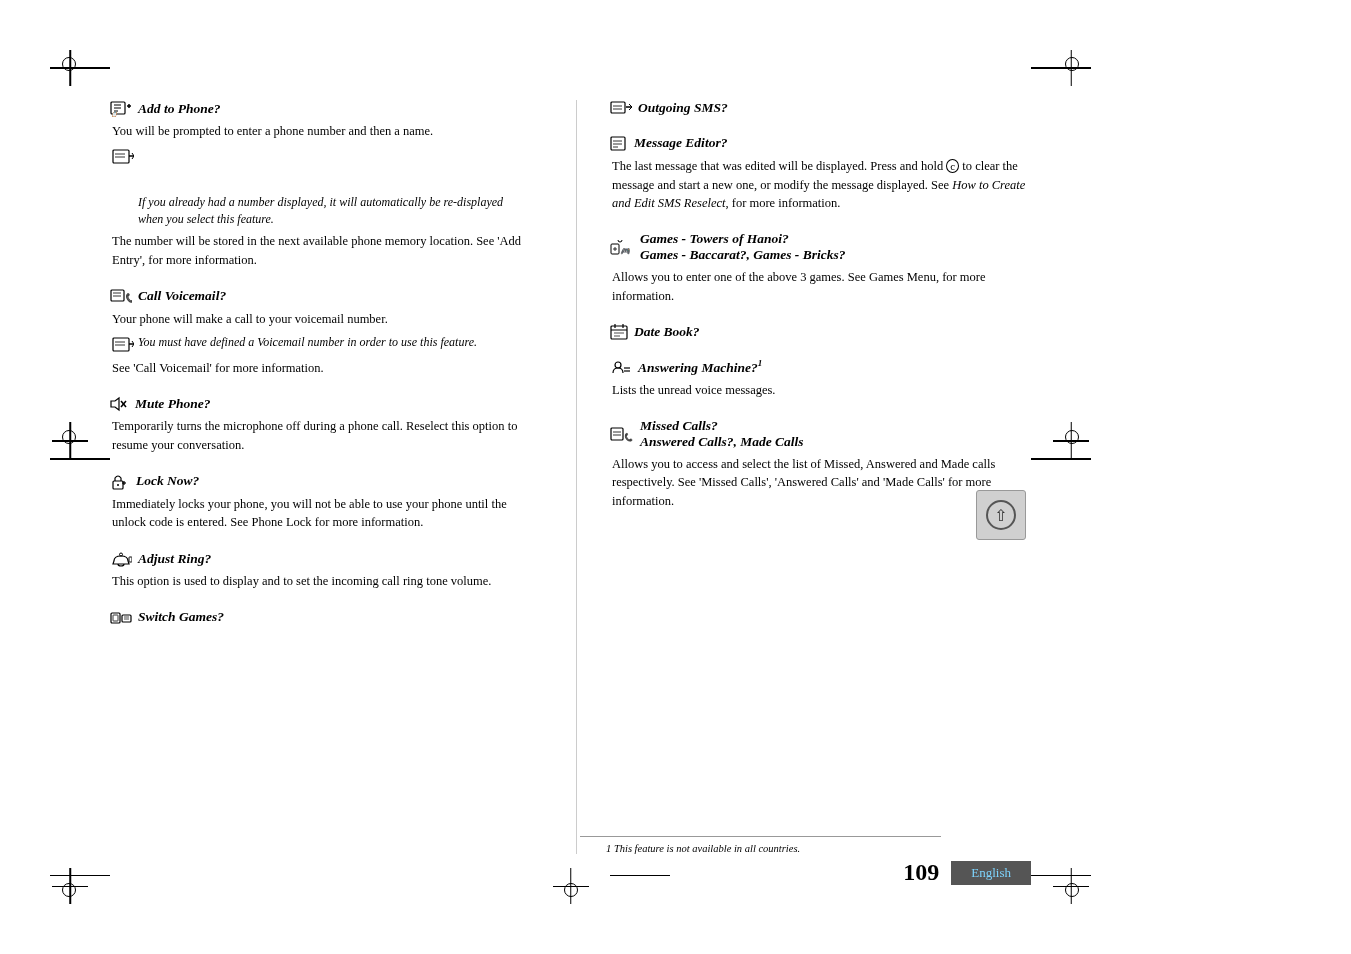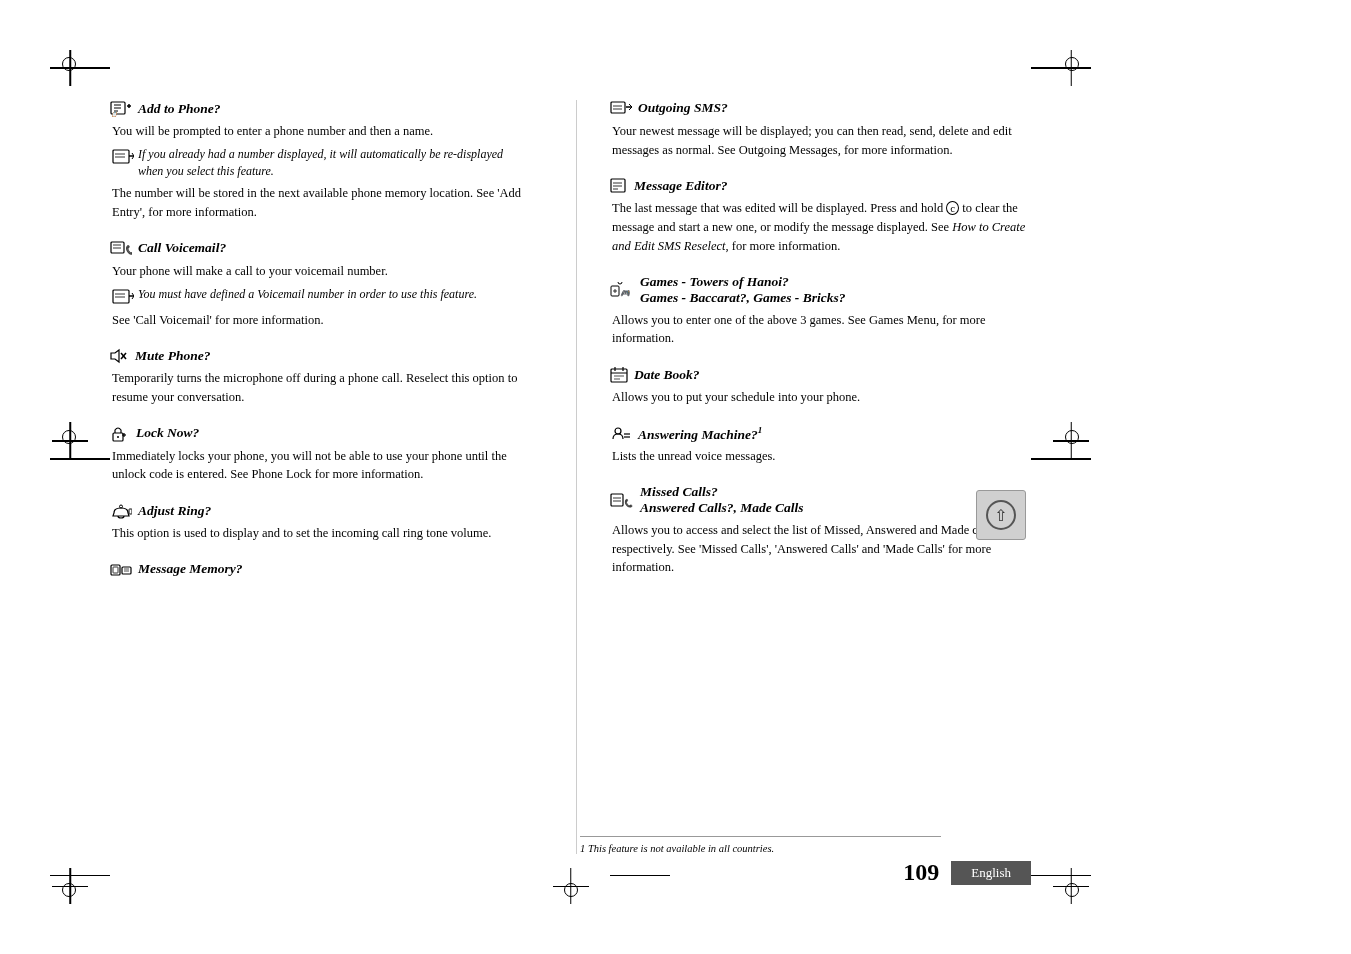--- a/index.html
+++ b/index.html
@@ -112,41 +112,42 @@
       bottom: 100px;
       left: 580px;
       right: 200px;
       border-top: 1px solid #999;
       padding-top: 6px;
     }
 
     .footnote-text {
       font-size: 10.5px;
       font-style: italic;
+      margin-left: 26px;
     }
 
     
     .page-footer {
       position: absolute;
       bottom: 68px;
       right: 110px;
       display: flex;
       align-items: center;
       gap: 0;
     }
 
     .page-number {
       font-size: 24px;
       font-weight: bold;
       margin-right: 12px;
     }
 
     .language-badge {
       background: #555;
-      color: #ffffff;
+      color: #7dd3fc;
       padding: 4px 20px;
       font-size: 13px;
       font-weight: normal;
     }
 
     
     .hline-tl {
       position: absolute;
       top: 67px;
       left: 50px;
@@ -272,21 +273,21 @@
           <div class="note-block">
             <span class="note-icon">
               <svg width="22" height="18" viewBox="0 0 22 18" style="vertical-align:middle;">
                 <rect x="1" y="2" width="16" height="13" rx="1" fill="none" stroke="#000" stroke-width="1.2"></rect>
                 <line x1="3" y1="6" x2="13" y2="6" stroke="#000" stroke-width="0.8"></line>
                 <line x1="3" y1="9" x2="13" y2="9" stroke="#000" stroke-width="0.8"></line>
                 <path d="M17 8 L22 8" stroke="#000" stroke-width="1.5"></path>
                 <path d="M20 5 L22 8 L20 11" fill="none" stroke="#000" stroke-width="1"></path>
               </svg>
             </span>
-            <span style="font-style:italic;">If you already had a number displayed, it will automatically be re-displayed when you select this feature.</span>
+            <span style="font-style:italic;margin-top:48px;">If you already had a number displayed, it will automatically be re-displayed when you select this feature.</span>
           </div>
           <p>The number will be stored in the next available phone memory location. See 'Add Entry', for more information.</p>
         </div>
       </div>
 
       <div class="section">
         <div class="section-title">
           <span>
             <svg width="22" height="16" viewBox="0 0 22 16" style="vertical-align:middle;margin-right:2px;">
               <rect x="1" y="1" width="13" height="11" rx="1" fill="none" stroke="#000" stroke-width="1.2"></rect>
@@ -370,43 +371,40 @@
         <div class="section-title">
           <span>
             <svg width="22" height="16" viewBox="0 0 22 16" style="vertical-align:middle;margin-right:2px;">
               <rect x="1" y="3" width="9" height="10" rx="1" fill="none" stroke="#000" stroke-width="1.2"></rect>
               <rect x="3" y="5" width="5" height="6" rx="0.5" fill="none" stroke="#000" stroke-width="0.8"></rect>
               <rect x="12" y="5" width="9" height="7" rx="1" fill="none" stroke="#000" stroke-width="1.2"></rect>
               <line x1="14" y1="7" x2="19" y2="7" stroke="#000" stroke-width="0.7"></line>
               <line x1="14" y1="9" x2="19" y2="9" stroke="#000" stroke-width="0.7"></line>
             </svg>
           </span>
-          <em>Message Memory?</em>
+          <em>Switch Games?</em>
         </div>
       </div>
 
     </div>
 
     <div class="right-col">
 
       <div class="section">
         <div class="section-title">
           <span>
             <svg width="22" height="16" viewBox="0 0 22 16" style="vertical-align:middle;margin-right:2px;">
               <rect x="1" y="1" width="14" height="11" rx="1" fill="none" stroke="#000" stroke-width="1.2"></rect>
               <line x1="3" y1="5" x2="12" y2="5" stroke="#000" stroke-width="0.8"></line>
               <line x1="3" y1="8" x2="12" y2="8" stroke="#000" stroke-width="0.8"></line>
               <path d="M16 6 L22 6" stroke="#000" stroke-width="1.5"></path>
               <path d="M19 3 L22 6 L19 9" fill="none" stroke="#000" stroke-width="1"></path>
             </svg>
           </span>
           <em>Outgoing SMS?</em>
-        </div>
-        <div class="section-body">
-          <p>Your newest message will be displayed; you can then read, send, delete and edit messages as normal. See Outgoing Messages, for more information.</p>
         </div>
       </div>
 
       <div class="section">
         <div class="section-title">
           <span>
             <svg width="18" height="16" viewBox="0 0 18 16" style="vertical-align:middle;margin-right:2px;">
               <rect x="1" y="1" width="14" height="13" rx="1" fill="none" stroke="#000" stroke-width="1.2"></rect>
               <line x1="3" y1="5" x2="12" y2="5" stroke="#000" stroke-width="0.8"></line>
               <line x1="3" y1="8" x2="12" y2="8" stroke="#000" stroke-width="0.8"></line>
@@ -445,23 +443,20 @@
               <rect x="1" y="2" width="16" height="13" rx="1" fill="none" stroke="#000" stroke-width="1.2"></rect>
               <line x1="1" y1="6" x2="17" y2="6" stroke="#000" stroke-width="1"></line>
               <line x1="5" y1="0" x2="5" y2="4" stroke="#000" stroke-width="1.2"></line>
               <line x1="13" y1="0" x2="13" y2="4" stroke="#000" stroke-width="1.2"></line>
               <line x1="4" y1="9" x2="14" y2="9" stroke="#000" stroke-width="0.7"></line>
               <line x1="4" y1="12" x2="10" y2="12" stroke="#000" stroke-width="0.7"></line>
             </svg>
           </span>
           <em>Date Book?</em>
         </div>
-        <div class="section-body">
-          <p>Allows you to put your schedule into your phone.</p>
-        </div>
       </div>
 
       <div class="section">
         <div class="section-title">
           <span>
             <svg width="22" height="16" viewBox="0 0 22 16" style="vertical-align:middle;margin-right:2px;">
               <path d="M3 13 Q3 8 8 8 Q13 8 13 13" fill="none" stroke="#000" stroke-width="1.2"></path>
               <circle cx="8" cy="5" r="3" fill="none" stroke="#000" stroke-width="1.2"></circle>
               <line x1="14" y1="8" x2="20" y2="8" stroke="#000" stroke-width="1.2"></line>
               <line x1="14" y1="11" x2="20" y2="11" stroke="#000" stroke-width="1.2"></line>

